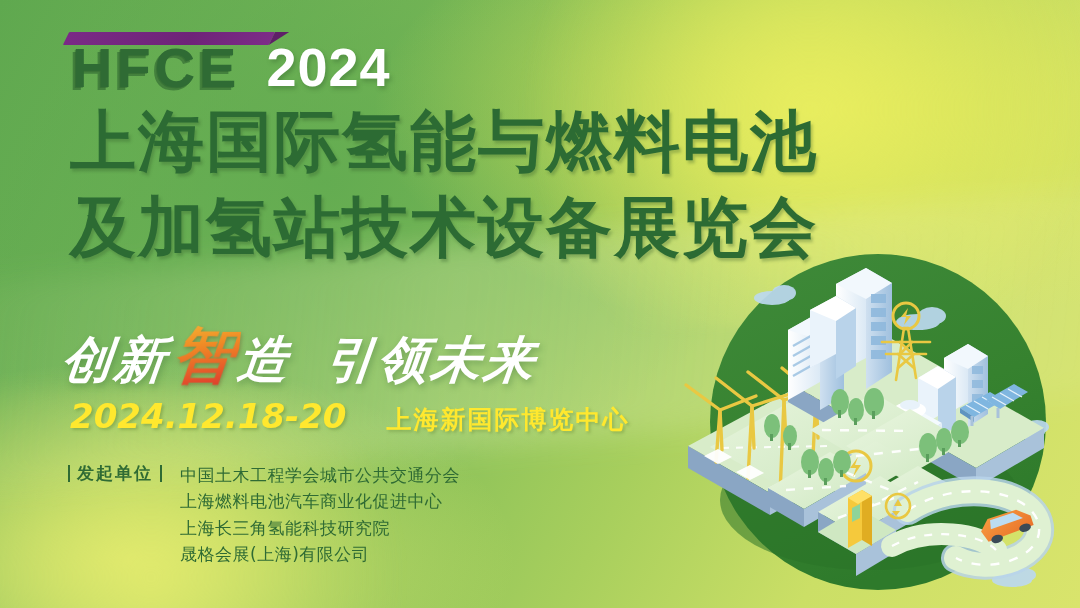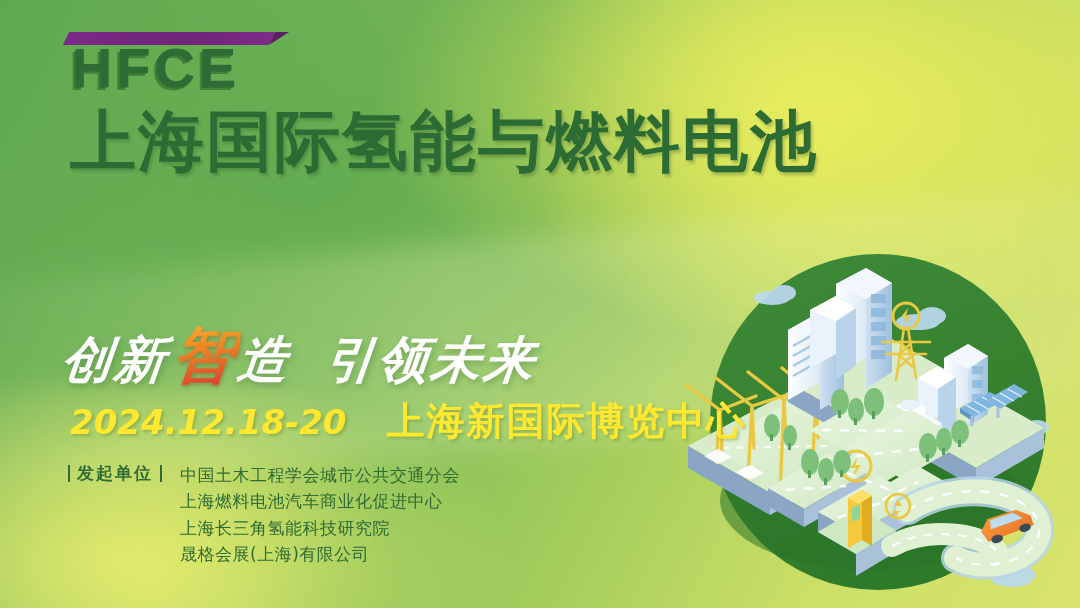--- a/index.html
+++ b/index.html
@@ -120,21 +120,21 @@
     display:flex; align-items:baseline; gap:40px;
     white-space:nowrap;
   }
   .date {
     font-size:34px; font-weight:bold; color:#ffe82e;
     letter-spacing:0px; font-style:italic;
     text-shadow:2px 2px 3px rgba(90,120,40,0.35);
     font-family:"DejaVu Sans","Liberation Sans",sans-serif;
   }
   .venue {
-    font-size:38px; font-weight:bold; color:#ffe82e;
+    font-size:25px; font-weight:bold; color:#ffe82e;
     letter-spacing:2px;
     text-shadow:2px 2px 3px rgba(90,120,40,0.35);
     font-family:"DejaVu Sans","Liberation Sans",sans-serif;
   }
 
   
   .org { position:absolute; left:68px; top:462px; }
   .org-row { display:flex; align-items:flex-start; margin-bottom:16px; }
   .org-label {
     flex:0 0 auto;
@@ -459,24 +459,26 @@
           </g>
       </g>
     </svg>
   </div>
 
   <div class="logo-row">
     <div class="hfce-wrap">
       <div class="hfce-top"></div>
       <div class="hfce-text">HFCE</div>
     </div>
+    <div class="year">2024</div>
   </div>
 
   <div class="title-block">
     <div class="title-line">上海国际氢能与燃料电池</div>
+    <div class="title-line">及加氢站技术设备展览会</div>
   </div>
 
   <div class="slogan">
     <span class="slg">创新</span>
     <span class="slg-hl">智</span>
     <span class="slg">造</span>
     <span class="slg-gap"></span>
     <span class="slg">引领未来</span>
   </div>
 

